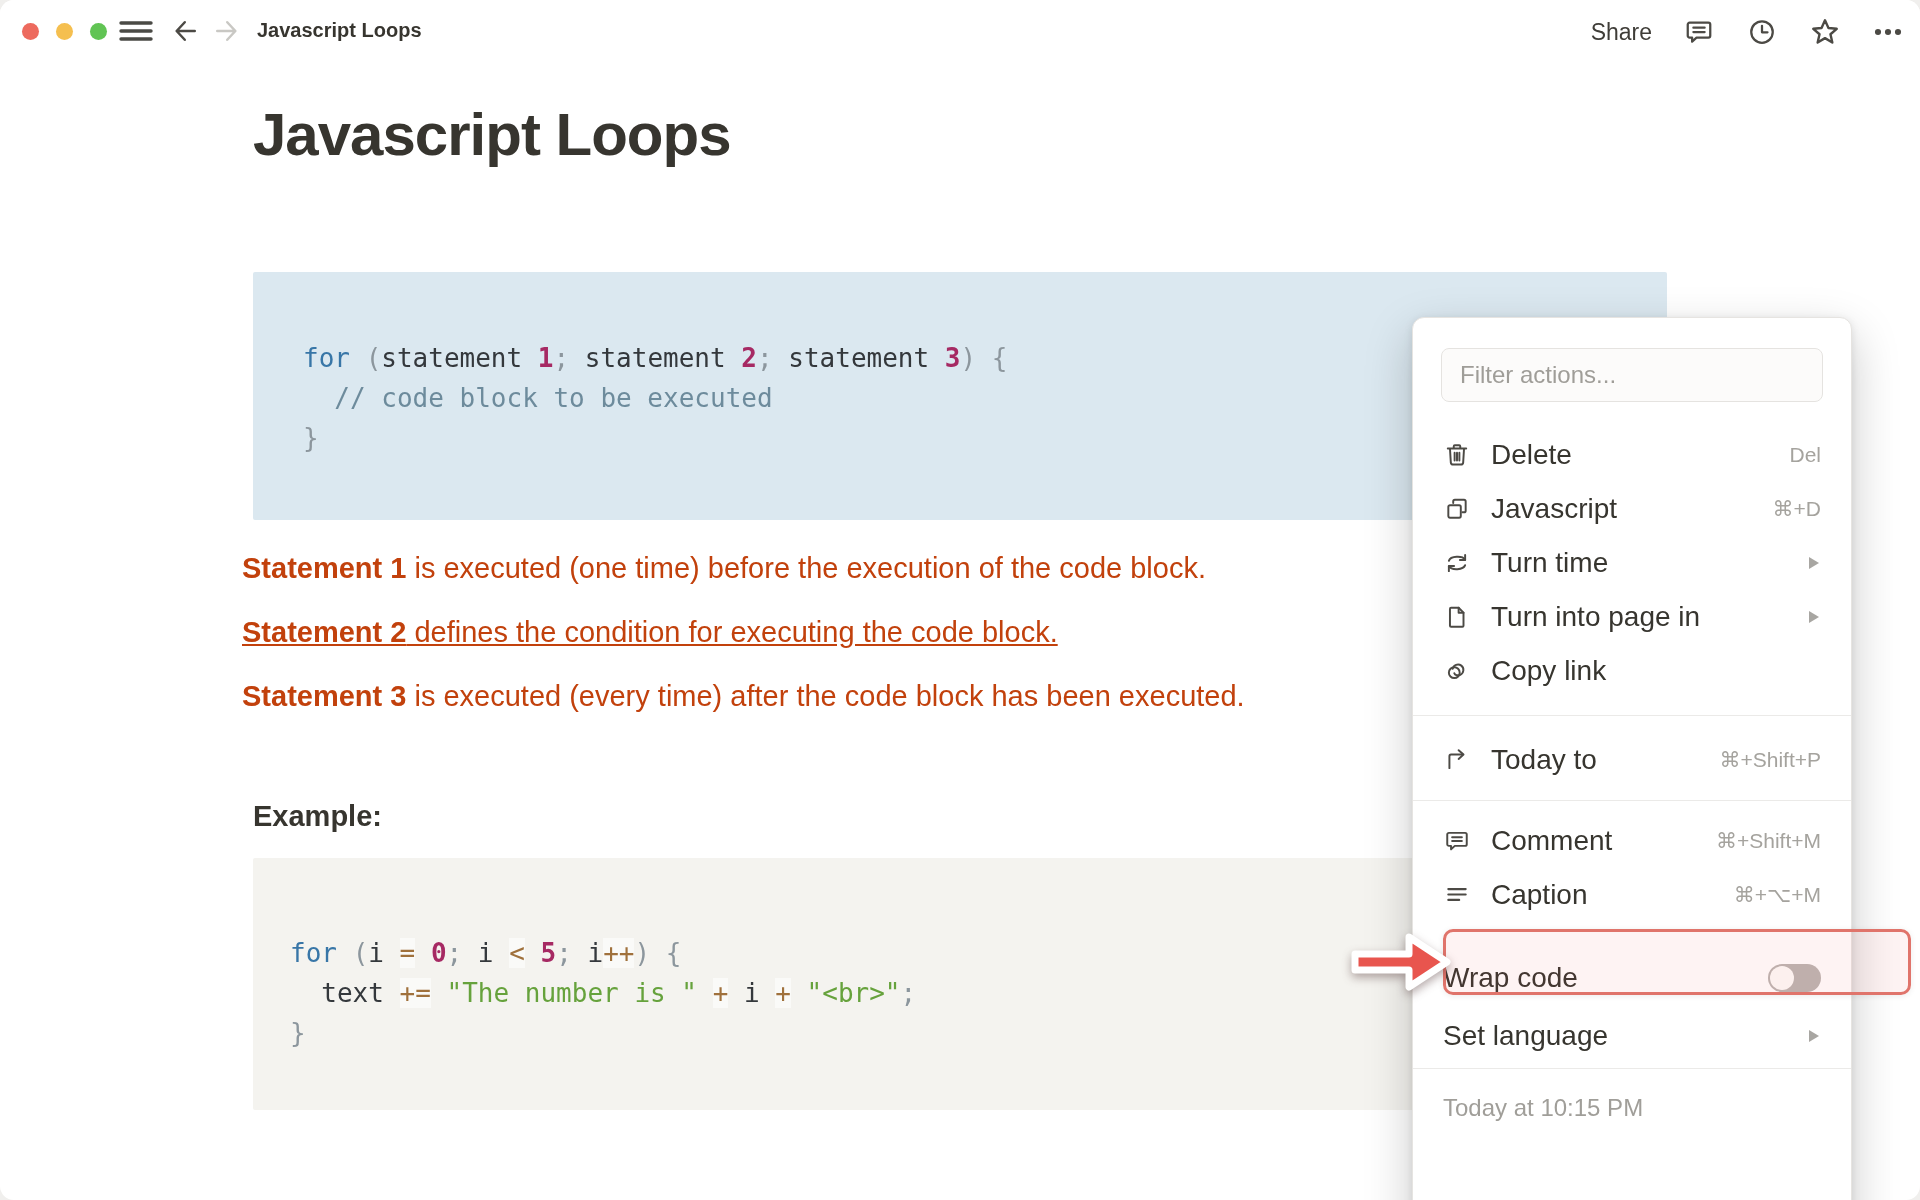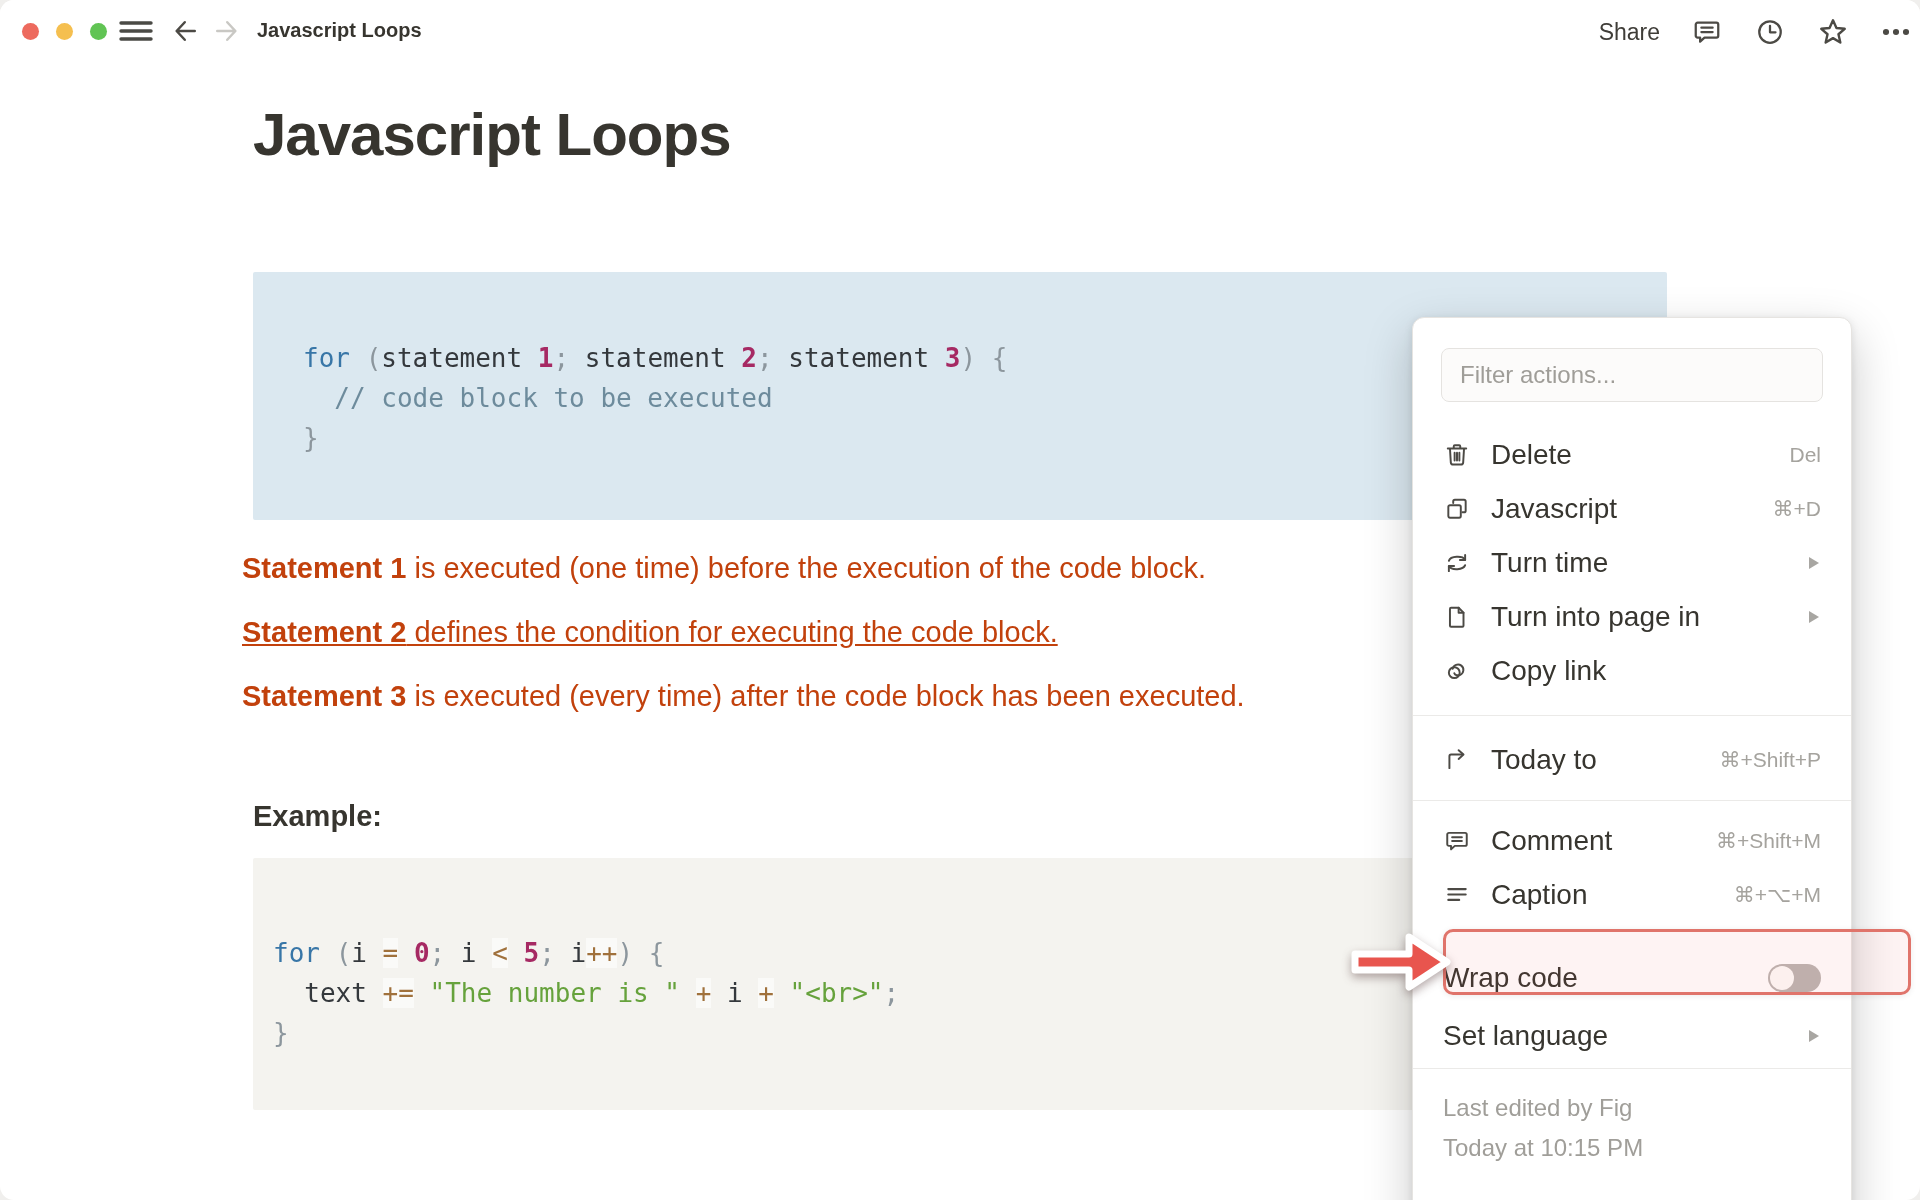--- a/index.html
+++ b/index.html
@@ -12,30 +12,30 @@
   .traffic { position:absolute; left:22px; top:23px; display:flex; gap:17px; }
   .dot { width:17px; height:17px; border-radius:50%; }
   .dot.red { background:#ed6a5e; }
   .dot.yellow { background:#f5bf4f; }
   .dot.green { background:#61c454; }
   .tb-btn { position:absolute; width:34px; height:34px; display:flex; align-items:center; justify-content:center; }
   .tb-hamburger { left:119px; top:14px; }
   .tb-back { left:169px; top:14px; }
   .tb-fwd { left:209px; top:14px; }
   .tb-title { position:absolute; left:257px; top:19px; font-size:20px; font-weight:600; color:#37352f; }
-  .topbar-actions { position:absolute; right:8px; top:12px; height:40px; display:flex; align-items:center; gap:31px; }
+  .topbar-actions { position:absolute; right:16px; top:12px; height:40px; display:flex; align-items:center; gap:31px; }
   .tb-share { font-size:23px; color:#3f3d38; cursor:default; }
   .tb-icon { width:32px; height:32px; display:flex; align-items:center; justify-content:center; }
   .tb-icon svg, .tb-btn svg { display:block; }
 
   
   .doc-title { position:absolute; left:253px; top:100px; font-size:60px; font-weight:700; letter-spacing:-1px; color:#37352f; }
   .code-block { position:absolute; left:253px; width:1414px; border-radius:2px; }
   .cb1 { top:272px; height:248px; padding:66px 50px; }
-  .cb2 { top:858px; height:252px; padding:75px 20px; }
+  .cb2 { top:858px; height:252px; padding:75px 37px; }
   .code-line { font-family:"DejaVu Sans Mono", monospace; font-size:26px; line-height:40px; white-space:pre; }
   .tok-kw { color:#3876a7; }
   .tok-pl { color:#34383c; }
   .tok-num { color:#a62963; font-weight:bold; }
   .tok-pu { color:#8c969d; }
   .tok-cm { color:#6d8b9c; }
   .tok-str { color:#66a23c; }
   .tok-op { color:#a0713c; background:rgba(255,255,255,0.55); }
   .para { position:absolute; left:242px; font-size:29px; color:#c2410c; }
   .para b { font-weight:700; }
@@ -261,21 +261,20 @@
         <div class="m-row">
           <span class="m-label">Set language</span>
           <span class="m-sub">
             <svg width="14" height="16" viewBox="0 0 14 16" fill="#a8a6a2">
               <path d="M2 2 L12 8 L2 14 Z"></path>
             </svg>
           </span>
         </div>
         <div class="m-divider sm"></div>
         <div class="m-footer">
-          <div class="m-footer-line">Last edited by Fig</div>
           <div class="m-footer-line">Today at 10:15 PM</div>
         </div>
       </div>
   </div>
 
   <div class="annot-box" style="border-color: rgb(224, 116, 107);"></div>
   <svg class="annot-arrow" viewBox="0 0 104 64">
     <path id="annot-arrow-path" d="M5 24 H59 V7 L97 32 L59 57 V40 H5 Z" fill="#e8554e" stroke="#ffffff" stroke-width="7" stroke-linejoin="round"></path>
   </svg>
 

